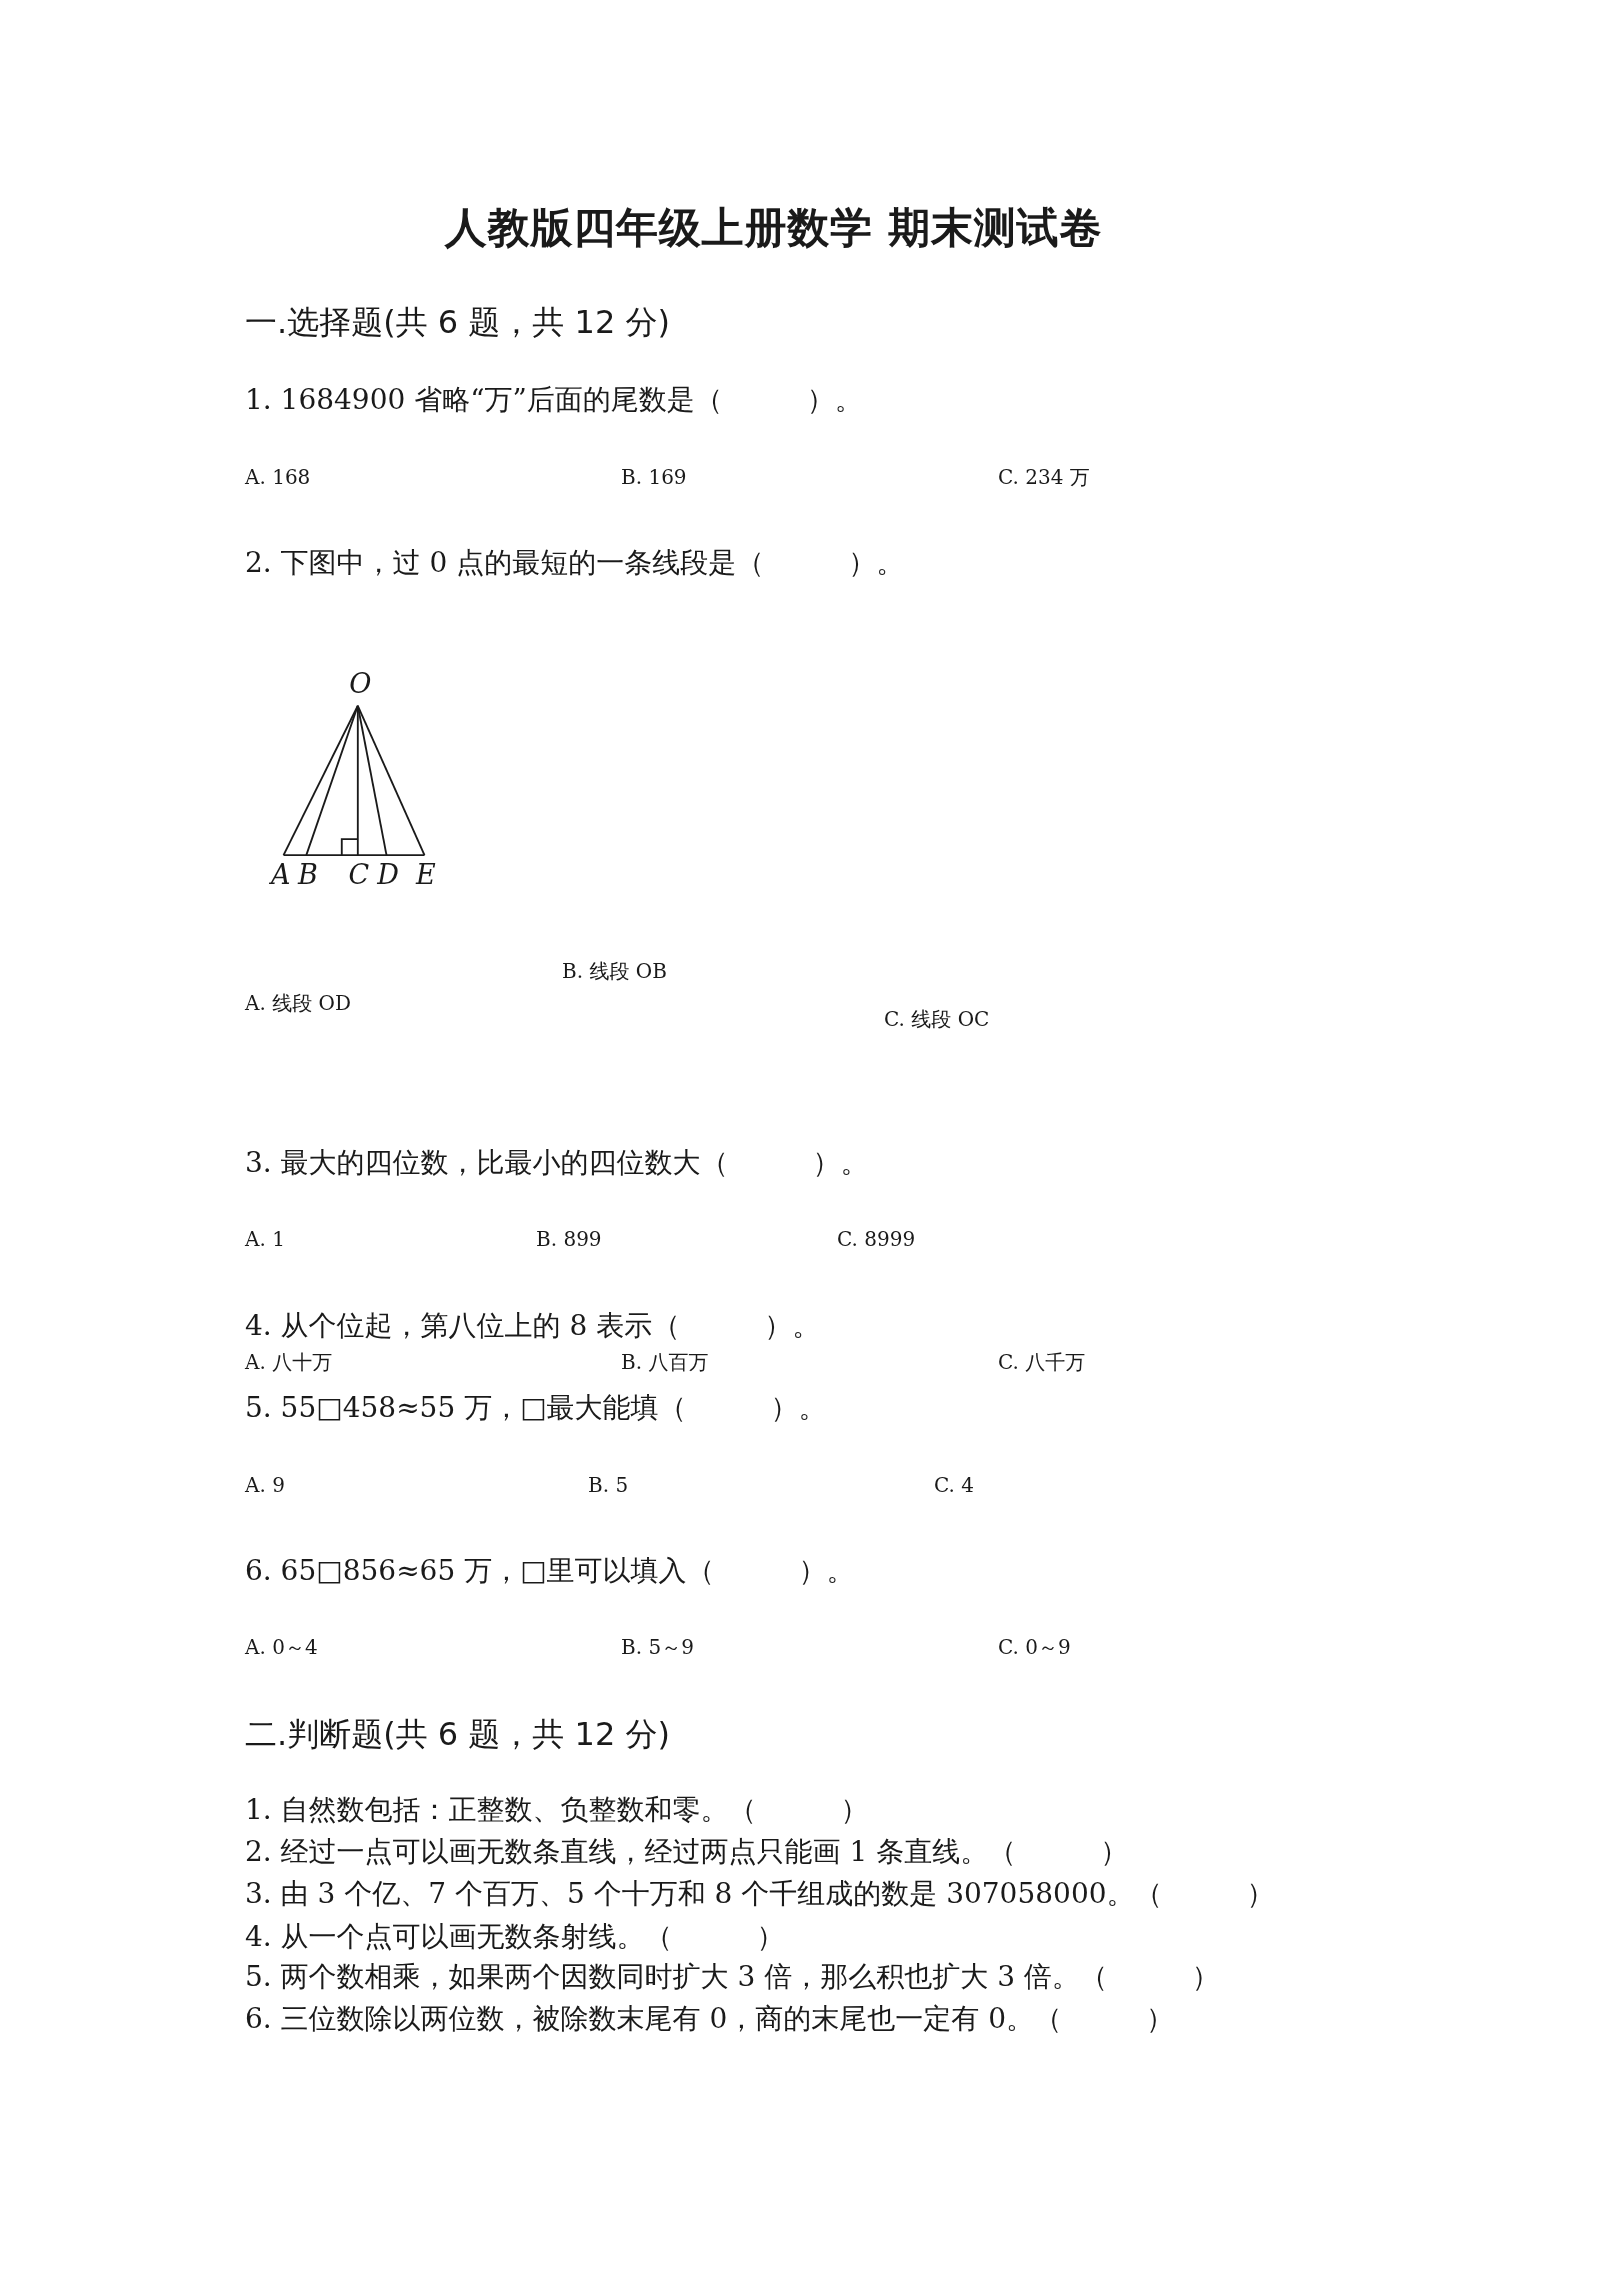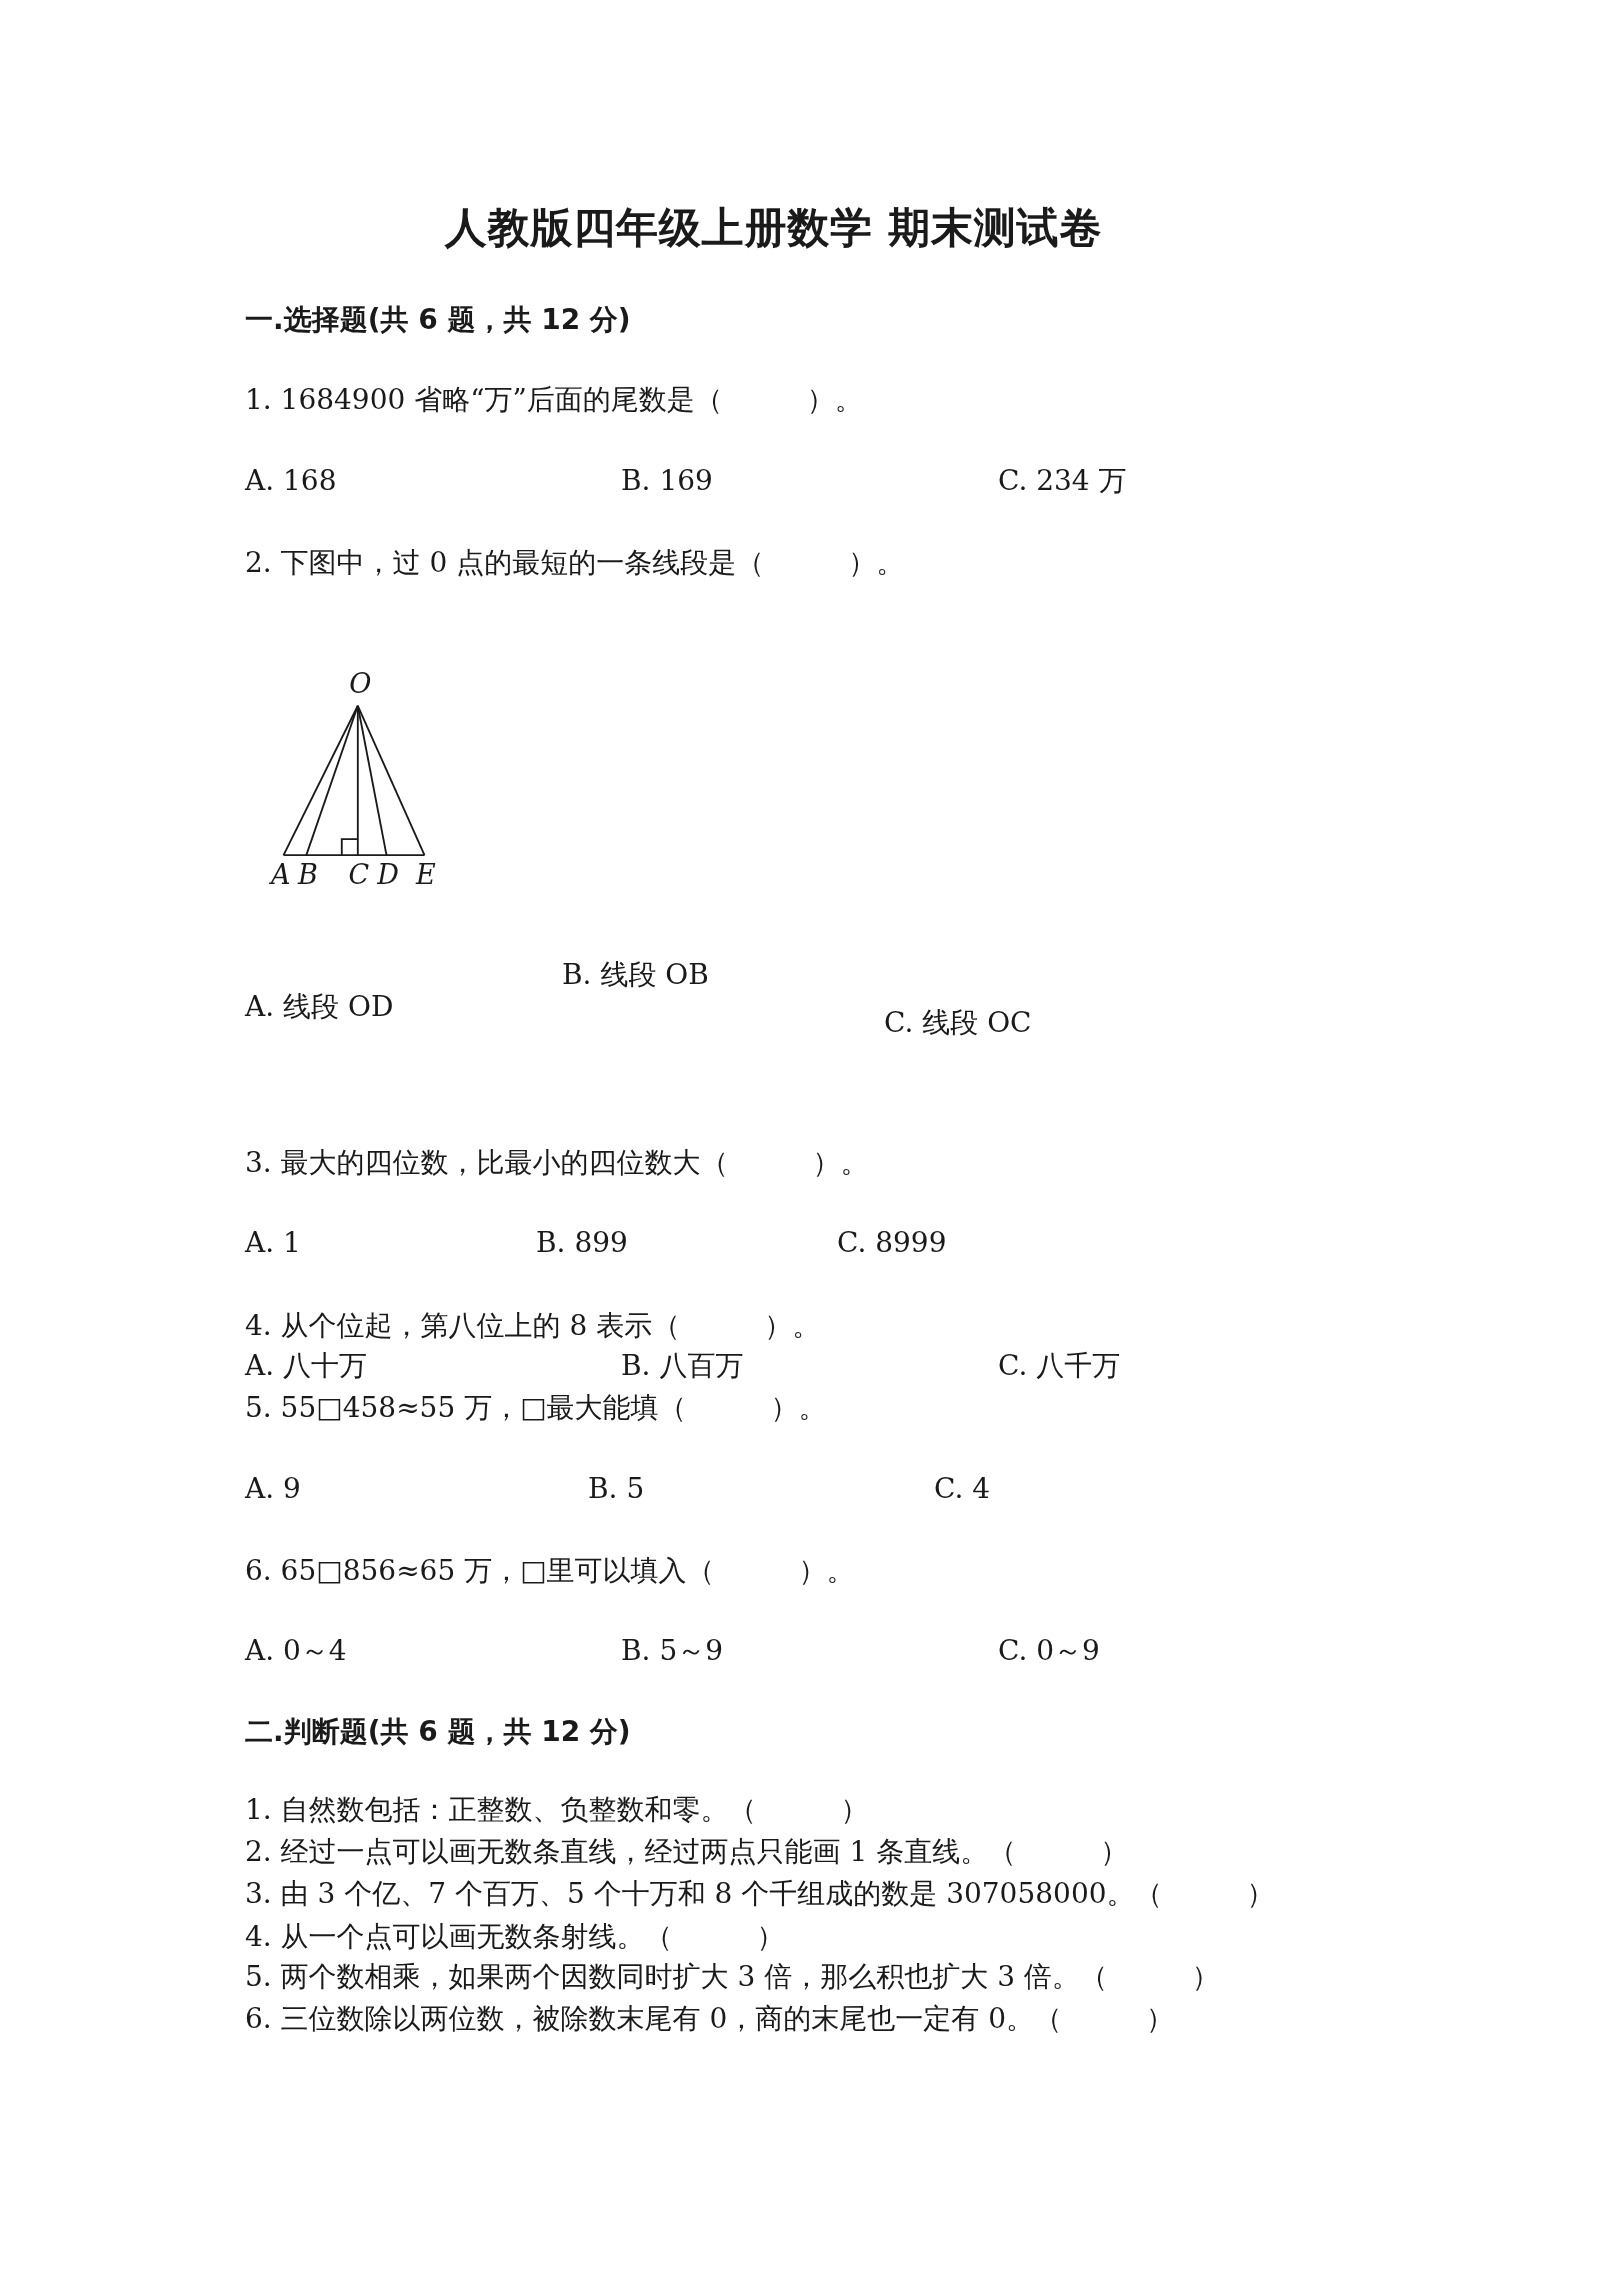--- a/index.html
+++ b/index.html
@@ -1,23 +1,23 @@
 <!DOCTYPE html>
 <html style="font-size:13.5px"><head>
 <meta charset="utf-8">
 <style>
   html, body { margin: 0; padding: 0; background: #ffffff; }
   body { width: 1623px; height: 2295px; position: relative; overflow: hidden;
          font-family: "DejaVu Serif", "Liberation Serif", serif; color: #1a1a1a; }
   .abs { position: absolute; white-space: nowrap; line-height: 1; }
   .title { font-family: "DejaVu Sans", "Liberation Sans", sans-serif; font-weight: bold;
            font-size: 42px; left: 0; width: 1547px; text-align: center; top: 207px; letter-spacing: 0.8px; }
-  .sec { font-family: "DejaVu Sans", "Liberation Sans", sans-serif; font-weight: bold; font-size: 28px; left: 245px; }
+  .sec { font-family: "DejaVu Sans", "Liberation Sans", sans-serif; font-weight: normal; font-size: 32px; left: 245px; }
   .q { font-size: 28px; left: 245px; }
-  .opt { font-size: 28px; }
+  .opt { font-size: 20px; }
   .diagram { position: absolute; left: 254px; top: 659px; width: 211px; height: 237px; }
   .diagram text { font-family: "DejaVu Serif", "Liberation Serif", serif; font-style: italic; font-size: 32px; fill: #1a1a1a; }
 </style>
 </head>
 <body>
 
 <div>
 
   <div class="abs title">人教版四年级上册数学  期末测试卷</div>
 

